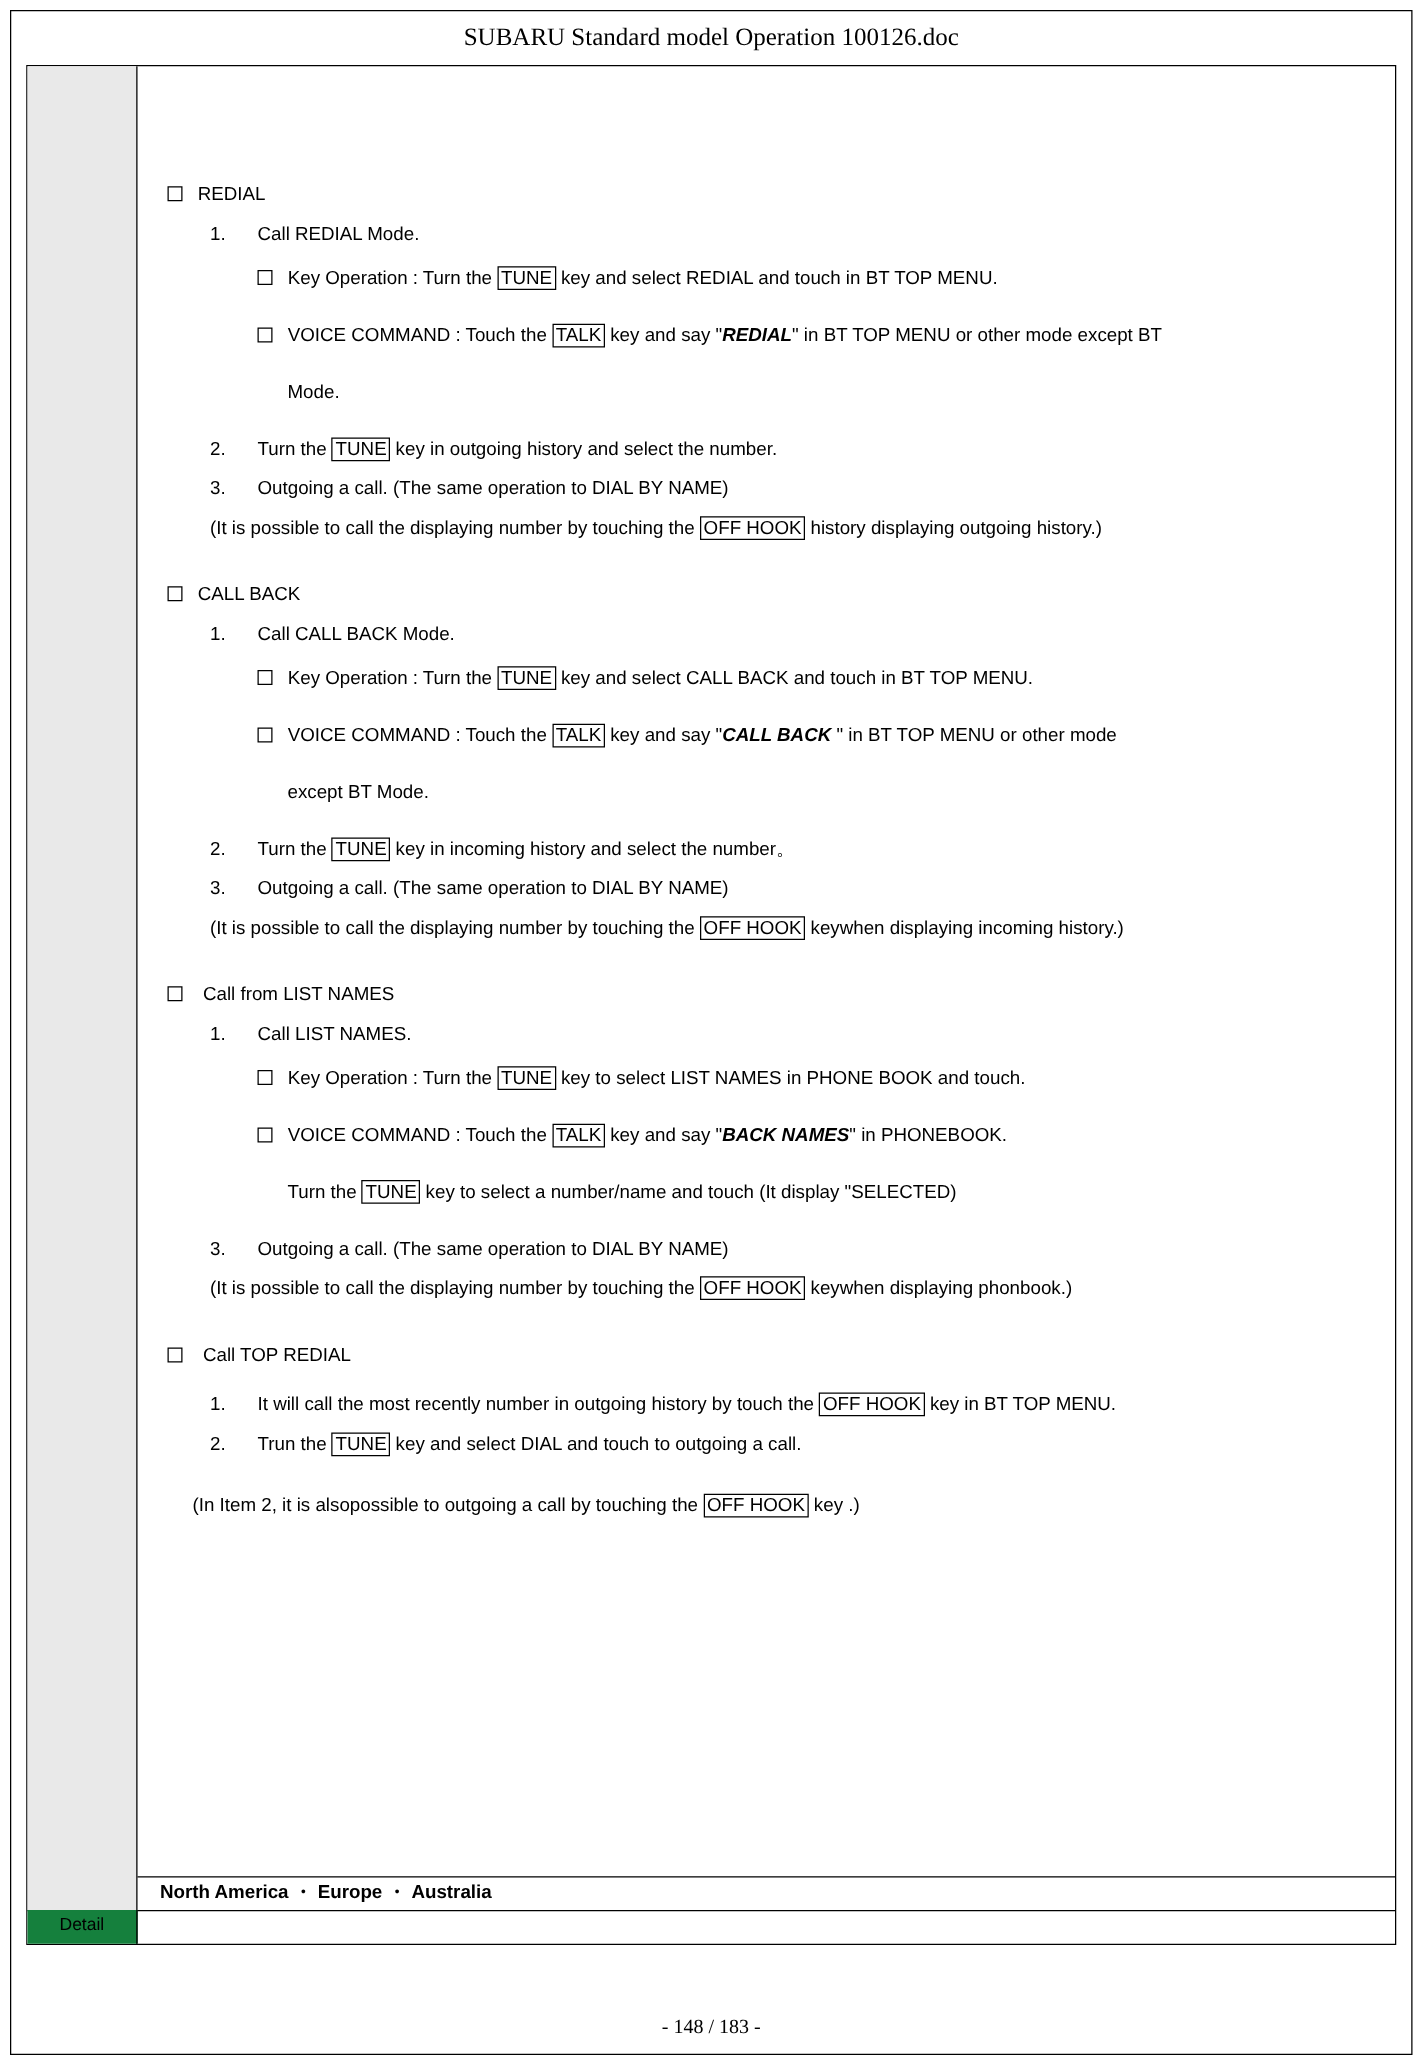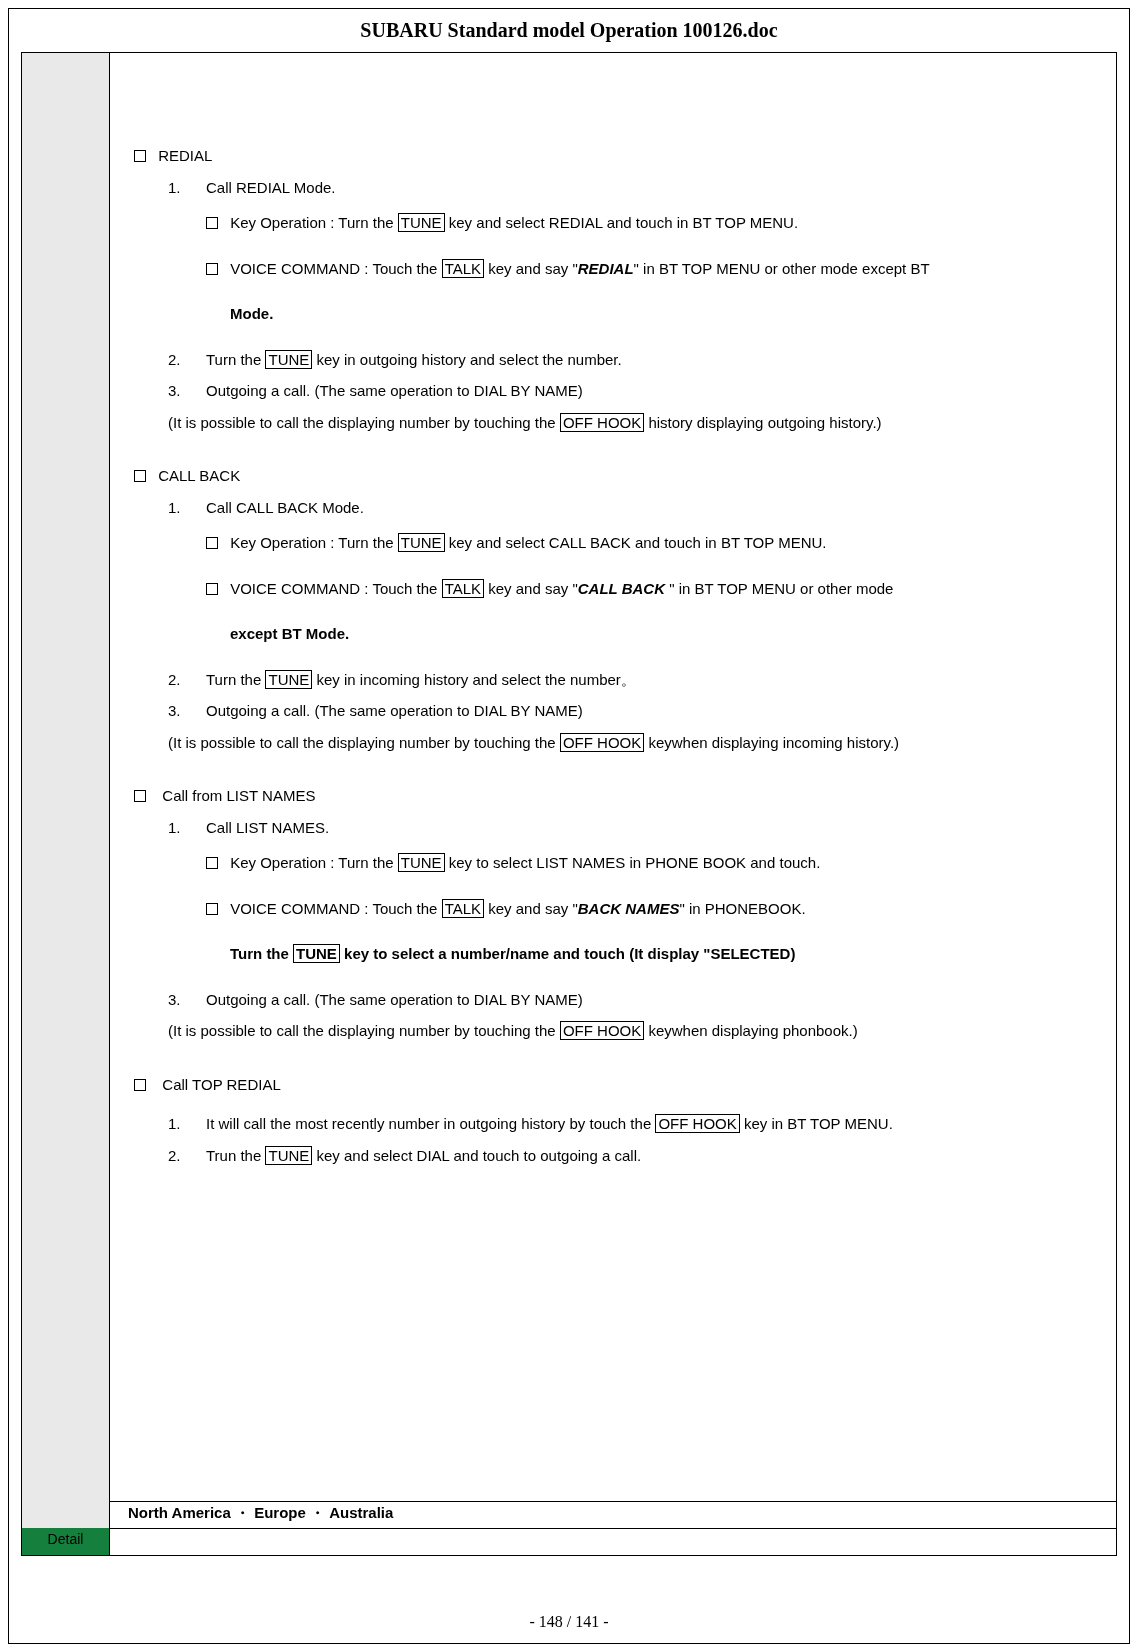--- a/index.html
+++ b/index.html
@@ -14,21 +14,21 @@
     padding: 8px;
   }
   .outer {
     border: 1px solid #000;
     width: 100%;
     height: 100%;
     position: relative;
   }
   .title {
     text-align: center;
-    font-weight: bold;
+    font-weight: normal;
     font-size: 20px;
     padding: 10px 0 10px 0;
     font-family: "Times New Roman", serif;
   }
   .main-table {
     border: 1.5px solid #000;
     margin: 0 12px;
     position: relative;
     height: 1504px;
   }
@@ -93,21 +93,21 @@
     display: inline-block;
     width: 12px; height: 12px;
     border: 1.2px solid #000;
     margin-right: 8px;
     vertical-align: -1px;
   }
   .sec-title { font-size: 15px; }
   .num-line { padding-left: 34px; margin: 6px 0; }
   .num { display: inline-block; width: 38px; }
   .sub-line { padding-left: 72px; margin: 10px 0 20px 0; }
-  .sub-line2 { padding-left: 96px; margin: 4px 0 20px 0; font-weight: bold; }
+  .sub-line2 { padding-left: 96px; margin: 4px 0 20px 0; }
   .note-line { padding-left: 34px; margin: 6px 0; }
   .boxed {
     border: 1px solid #000;
     padding: 0 2px;
     text-align: center;
   }
   .vc { font-style: italic; font-weight: bold; }
   .just { text-align: justify; }
 </style>
 </head>
@@ -208,26 +208,29 @@
         <div>
           <span class="sq"></span>&nbsp;
           <span class="sec-title">Call TOP REDIAL</span>
         </div>
         <div class="num-line" style="margin-top:14px">
           <span class="num">1.</span><span>It will call the most recently number in outgoing history by touch the </span><span class="boxed">OFF HOOK</span><span> key in BT TOP MENU.</span>
         </div>
         <div class="num-line" style="margin-top:4px">
           <span class="num">2.</span><span>Trun the </span><span class="boxed">TUNE</span><span> key and select DIAL and touch to outgoing a call.</span>
         </div>
+        <div class="note-line" style="margin-top:24px;padding-left:20px">
+          <span> (In Item 2, it is alsopossible to outgoing a call by touching the </span><span class="boxed">OFF HOOK</span><span> key .)</span>
+        </div>
       </div>
 
     </div>
 
     <div class="footer-row1">North America ・ Europe ・ Australia</div>
     <div class="footer-row2">
       <div class="detail-cell">Detail</div>
     </div>
   </div>
 
   <div class="logo-area">
-    <div class="pagenum">- 148 / 141 -</div>
+    <div class="pagenum">- 148 / 183 -</div>
   </div>
 </div>
 
 </body></html>

